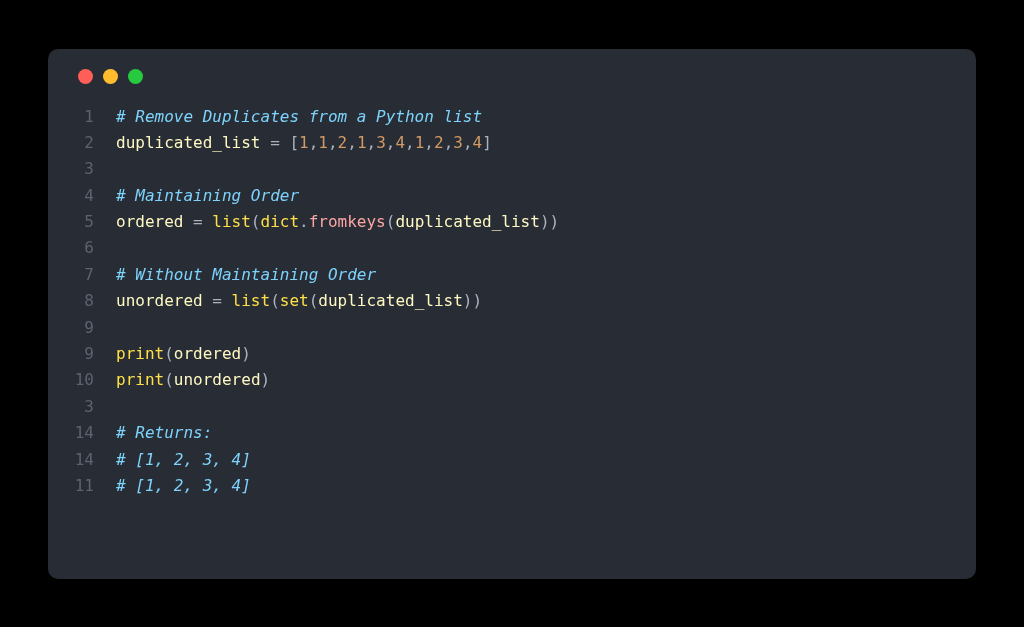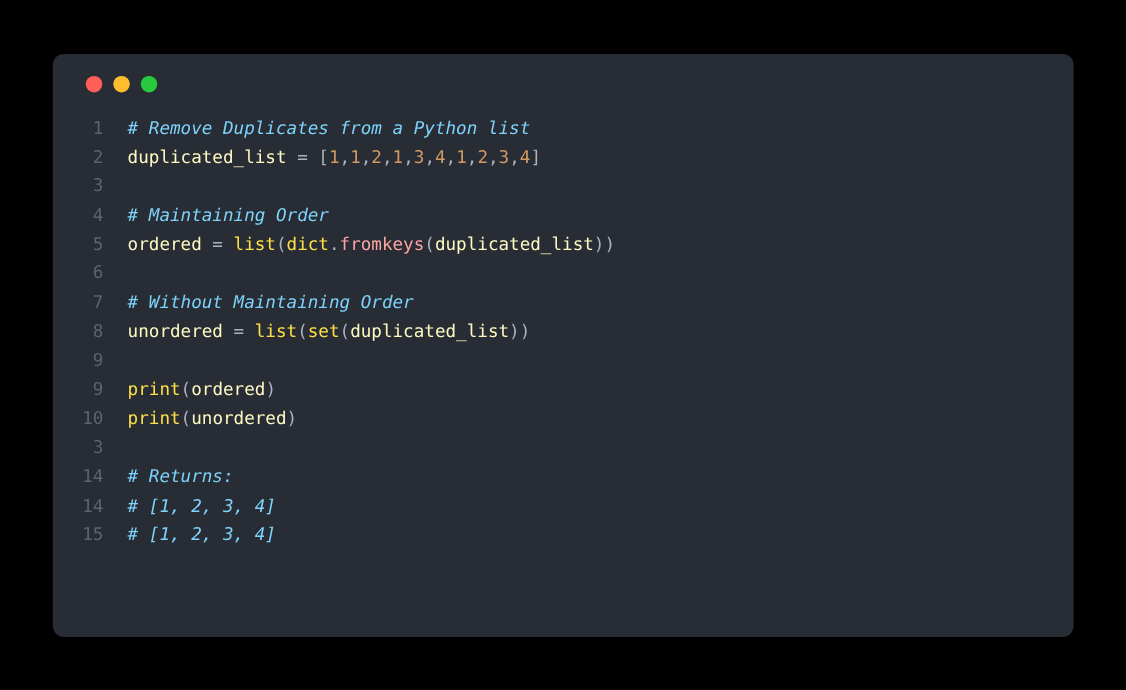--- a/index.html
+++ b/index.html
@@ -80,17 +80,17 @@
         <div>5</div>
         <div>6</div>
         <div>7</div>
         <div>8</div>
         <div>9</div>
         <div>9</div>
         <div>10</div>
         <div>3</div>
         <div>14</div>
         <div>14</div>
-        <div>15</div>
+        <div>11</div>
       </div>
     <div class="code" id="code"><div><span class="tok-comment"># Remove Duplicates from a Python list</span></div><div><span class="tok-white">duplicated_list </span><span class="tok-op">= </span><span class="tok-punct">[</span><span class="tok-num">1</span><span class="tok-punct">,</span><span class="tok-num">1</span><span class="tok-punct">,</span><span class="tok-num">2</span><span class="tok-punct">,</span><span class="tok-num">1</span><span class="tok-punct">,</span><span class="tok-num">3</span><span class="tok-punct">,</span><span class="tok-num">4</span><span class="tok-punct">,</span><span class="tok-num">1</span><span class="tok-punct">,</span><span class="tok-num">2</span><span class="tok-punct">,</span><span class="tok-num">3</span><span class="tok-punct">,</span><span class="tok-num">4</span><span class="tok-punct">]</span></div><div>&nbsp;</div><div><span class="tok-comment"># Maintaining Order</span></div><div><span class="tok-white">ordered </span><span class="tok-op">= </span><span class="tok-builtin">list</span><span class="tok-punct">(</span><span class="tok-builtin">dict</span><span class="tok-punct">.</span><span class="tok-func">fromkeys</span><span class="tok-punct">(</span><span class="tok-white">duplicated_list</span><span class="tok-punct">))</span></div><div>&nbsp;</div><div><span class="tok-comment"># Without Maintaining Order</span></div><div><span class="tok-white">unordered </span><span class="tok-op">= </span><span class="tok-builtin">list</span><span class="tok-punct">(</span><span class="tok-builtin">set</span><span class="tok-punct">(</span><span class="tok-white">duplicated_list</span><span class="tok-punct">))</span></div><div>&nbsp;</div><div><span class="tok-builtin">print</span><span class="tok-punct">(</span><span class="tok-white">ordered</span><span class="tok-punct">)</span></div><div><span class="tok-builtin">print</span><span class="tok-punct">(</span><span class="tok-white">unordered</span><span class="tok-punct">)</span></div><div>&nbsp;</div><div><span class="tok-comment"># Returns:</span></div><div><span class="tok-comment"># [1, 2, 3, 4]</span></div><div><span class="tok-comment"># [1, 2, 3, 4]</span></div></div>
   </div>
 </div>
 
 </body></html>

